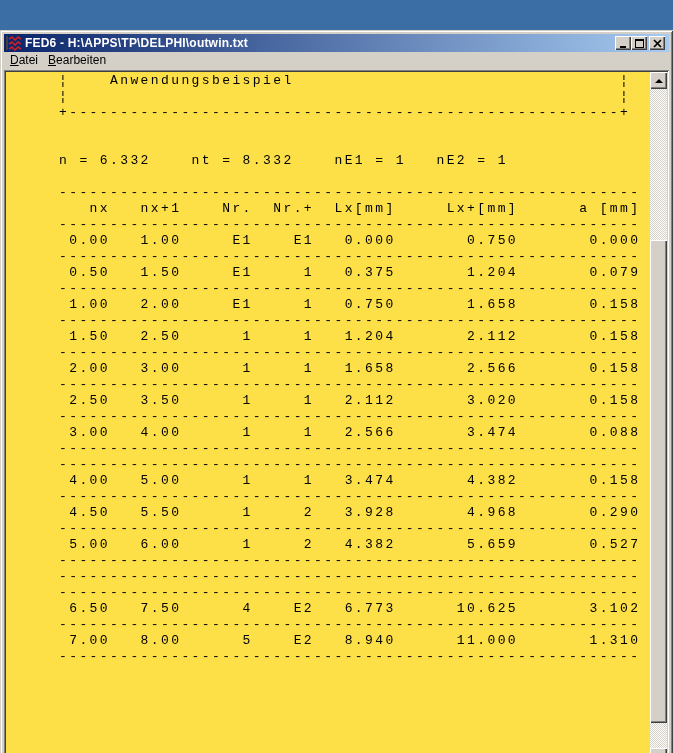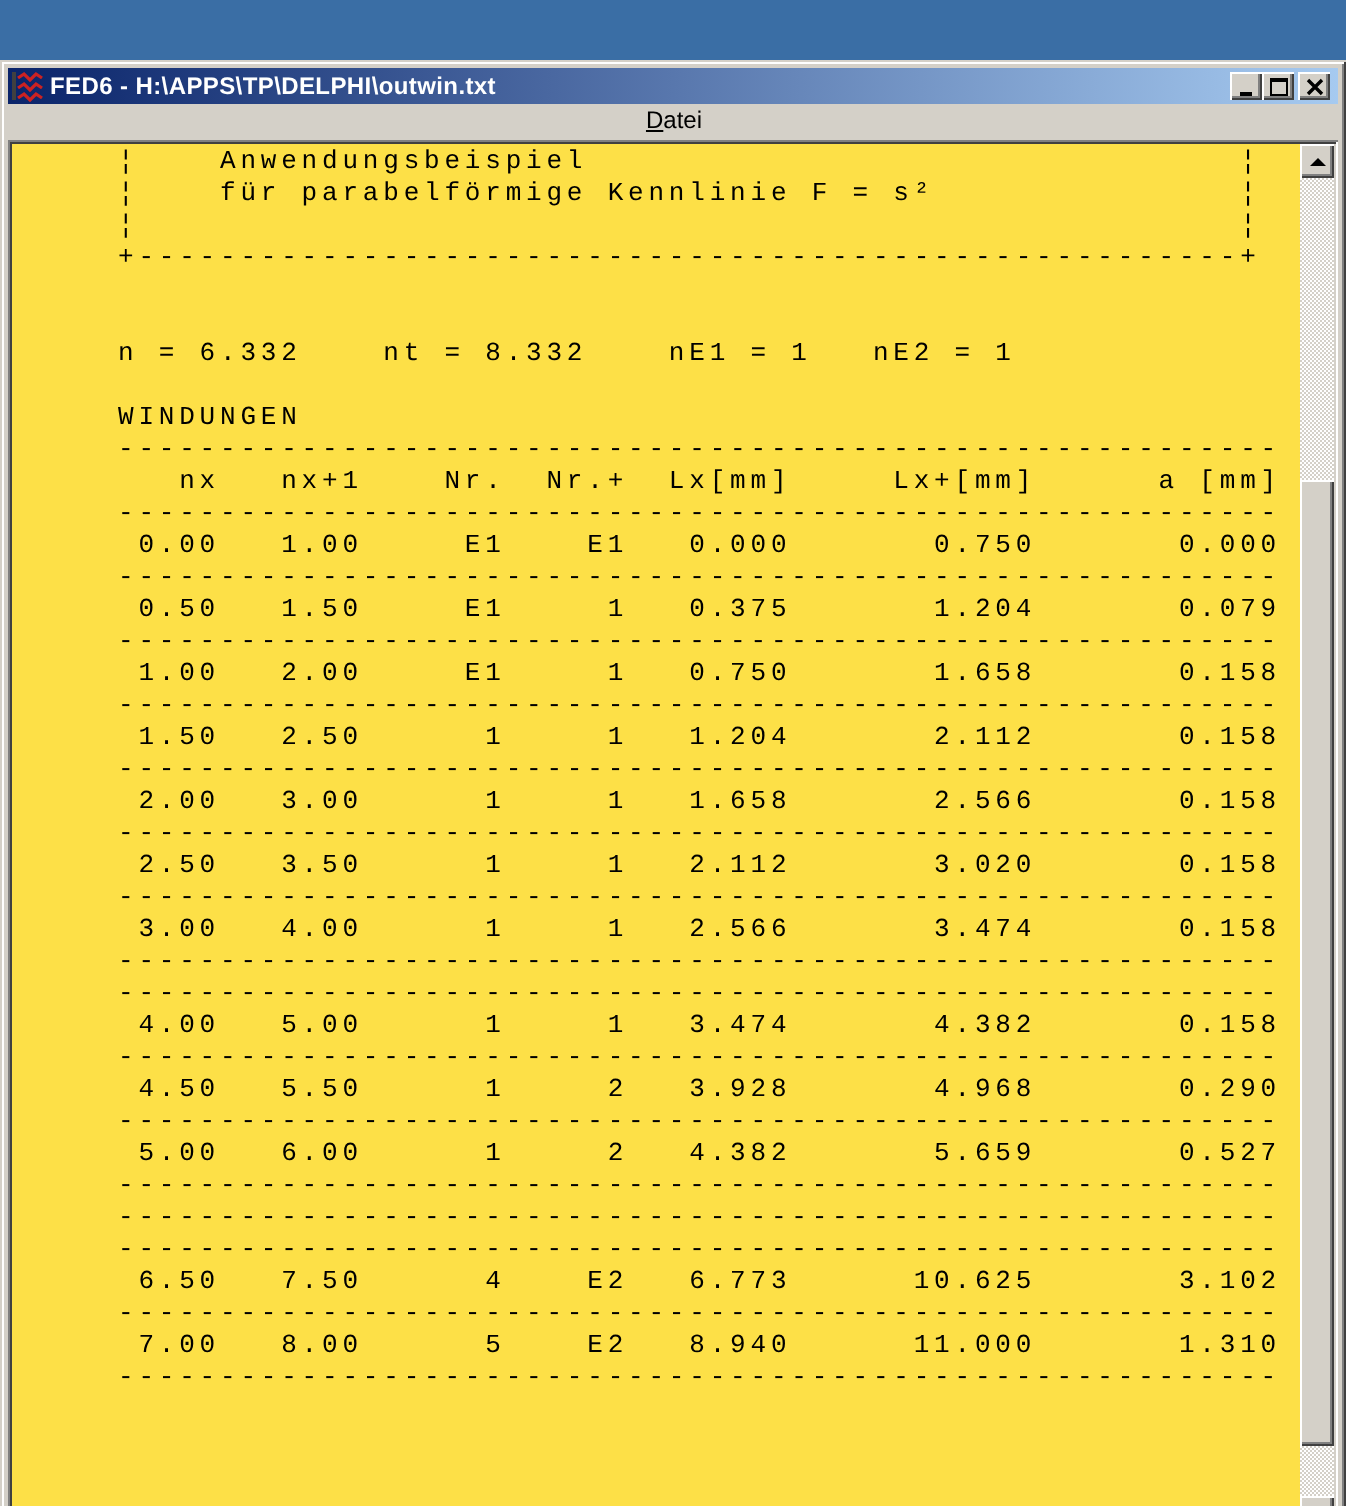--- a/index.html
+++ b/index.html
@@ -23,23 +23,22 @@
   }
   .tb-buttons{display:flex;align-items:center;gap:0;flex:0 0 auto;margin-right:2px;}
   .tb-btn{
     width:16px;height:14px;background:#D4D0C8;position:relative;
     box-shadow: inset 1px 1px 0 #FFFFFF, inset -1px -1px 0 #404040, inset -2px -2px 0 #808080;
     display:flex;align-items:center;justify-content:center;
   }
   .tb-btn.close{margin-left:2px;}
   .menubar{
     position:absolute;left:4px;right:4px;top:22px;height:18px;
-    display:flex;align-items:center;font-size:12px;color:#000;background:#D4D0C8;
+    display:flex;font-size:12px;color:#000;background:#D4D0C8;
     padding-left:1px;
-    flex-direction:column;
   }
   .menu-item{padding:1px 5px;cursor:default;}
   .client{
     position:absolute;left:4px;right:4px;top:40px;bottom:7px;background:#FFFFFF;
     box-shadow: inset 1px 1px 0 #808080, inset -1px -1px 0 #FFFFFF,
                 inset 2px 2px 0 #404040, inset -2px -2px 0 #D4D0C8;
   }
   .textarea{
     position:absolute;left:2px;top:2px;bottom:2px;right:19px;background:#fde047;
     overflow:hidden;
@@ -104,44 +103,42 @@
 
   <div class="menubar">
       <span class="menu-item"><u>D</u>atei</span>
       <span class="menu-item"><u>B</u>earbeiten</span>
     </div>
 
   <div class="client">
     <div class="textarea">
       <div class="doc" id="doc">
           <div class="ln">¦    Anwendungsbeispiel                                ¦</div>
-          <div class="ln">¦    für parabelförmige Kennlinie F = s²               ¦</div>
           <div class="ln">¦                                                      ¦</div>
           <div class="ln">+------------------------------------------------------+</div>
           <div class="ln"></div>
           <div class="ln"></div>
           <div class="ln">n = 6.332    nt = 8.332    nE1 = 1   nE2 = 1</div>
           <div class="ln"></div>
-          <div class="ln">WINDUNGEN</div>
           <div class="ln">---------------------------------------------------------</div>
           <div class="ln">   nx   nx+1    Nr.  Nr.+  Lx[mm]     Lx+[mm]      a [mm]</div>
           <div class="ln">---------------------------------------------------------</div>
           <div class="ln"> 0.00   1.00     E1    E1   0.000       0.750       0.000</div>
           <div class="ln">---------------------------------------------------------</div>
           <div class="ln"> 0.50   1.50     E1     1   0.375       1.204       0.079</div>
           <div class="ln">---------------------------------------------------------</div>
           <div class="ln"> 1.00   2.00     E1     1   0.750       1.658       0.158</div>
           <div class="ln">---------------------------------------------------------</div>
           <div class="ln"> 1.50   2.50      1     1   1.204       2.112       0.158</div>
           <div class="ln">---------------------------------------------------------</div>
           <div class="ln"> 2.00   3.00      1     1   1.658       2.566       0.158</div>
           <div class="ln">---------------------------------------------------------</div>
           <div class="ln"> 2.50   3.50      1     1   2.112       3.020       0.158</div>
           <div class="ln">---------------------------------------------------------</div>
-          <div class="ln"> 3.00   4.00      1     1   2.566       3.474       0.158</div>
+          <div class="ln"> 3.00   4.00      1     1   2.566       3.474       0.088</div>
           <div class="ln">---------------------------------------------------------</div>
           <div class="ln">---------------------------------------------------------</div>
           <div class="ln"> 4.00   5.00      1     1   3.474       4.382       0.158</div>
           <div class="ln">---------------------------------------------------------</div>
           <div class="ln"> 4.50   5.50      1     2   3.928       4.968       0.290</div>
           <div class="ln">---------------------------------------------------------</div>
           <div class="ln"> 5.00   6.00      1     2   4.382       5.659       0.527</div>
           <div class="ln">---------------------------------------------------------</div>
           <div class="ln">---------------------------------------------------------</div>
           <div class="ln">---------------------------------------------------------</div>

